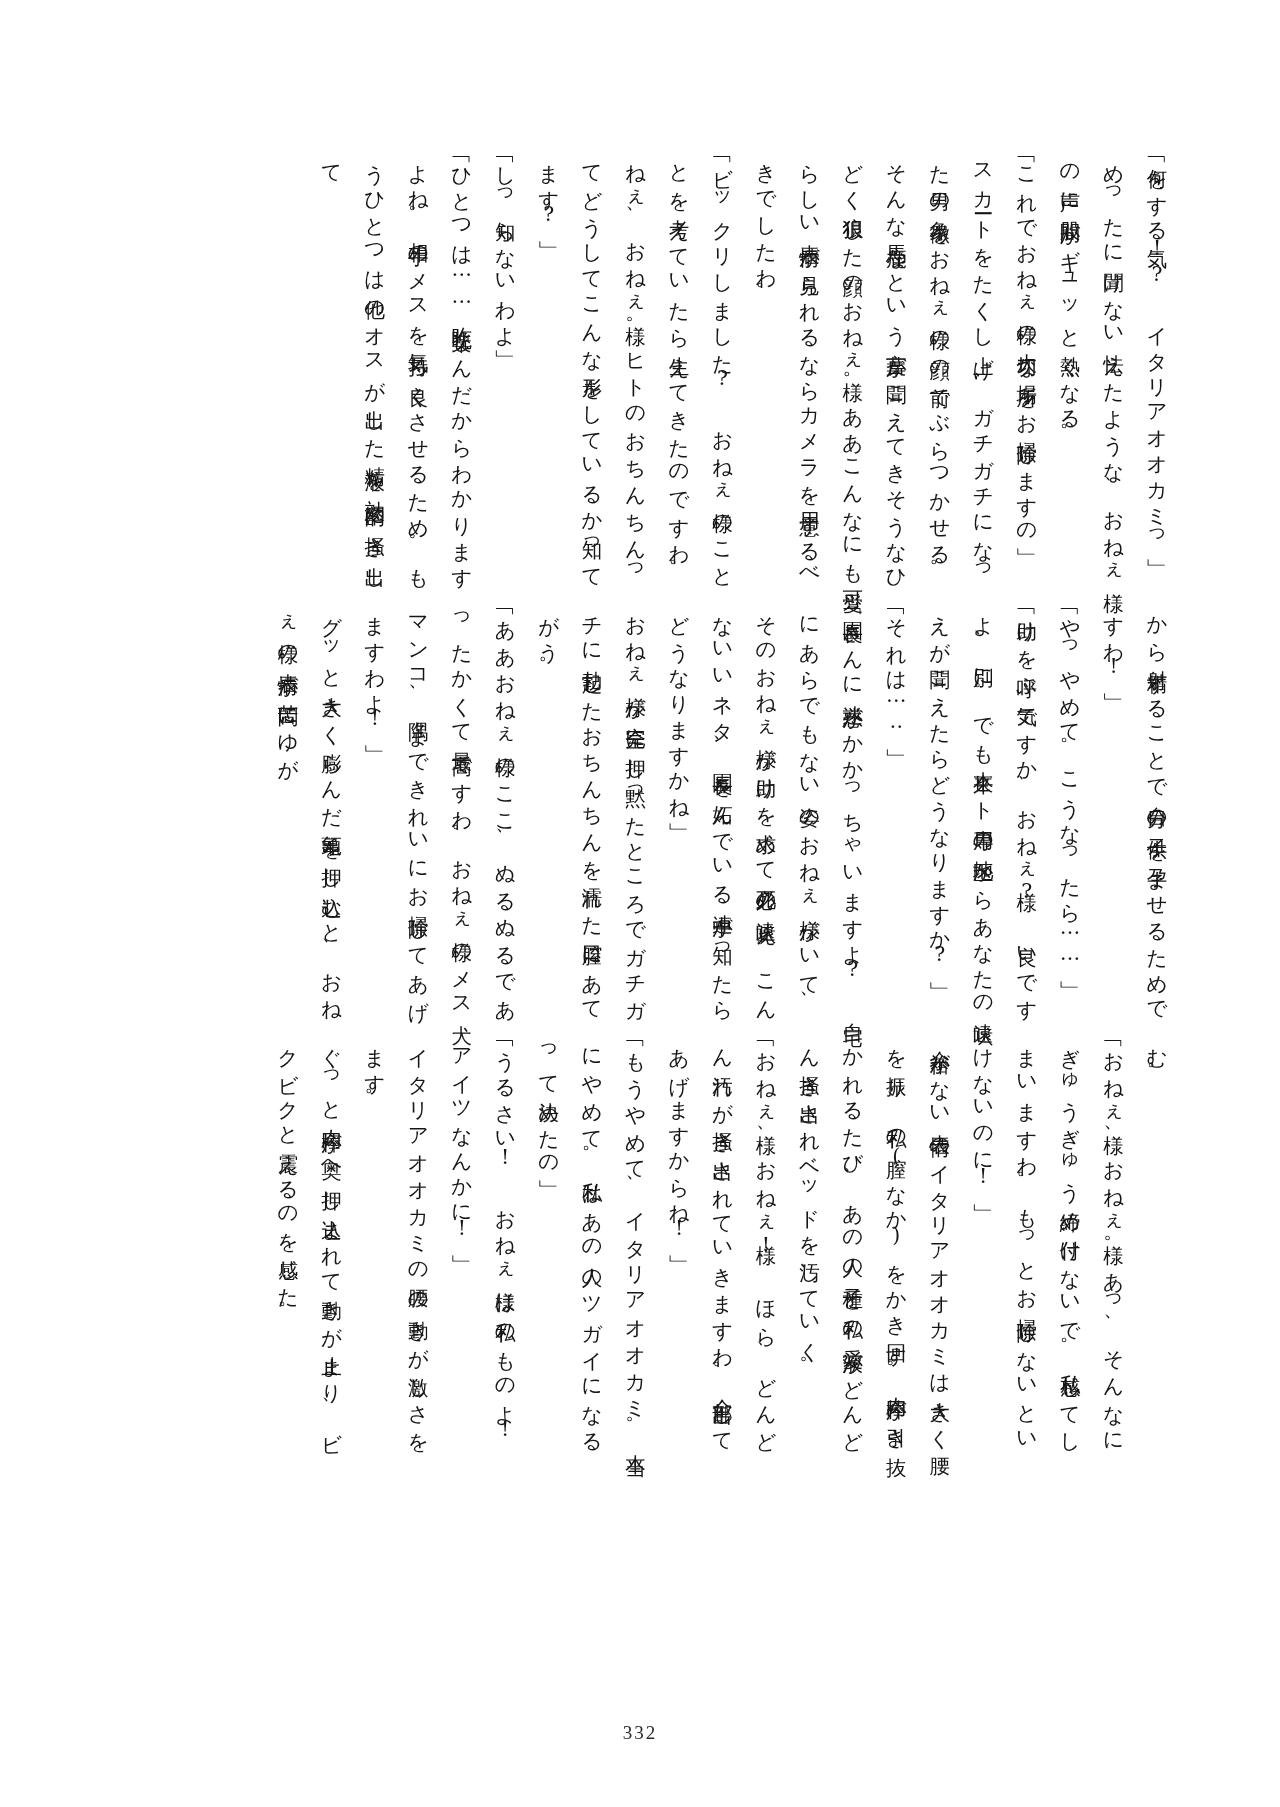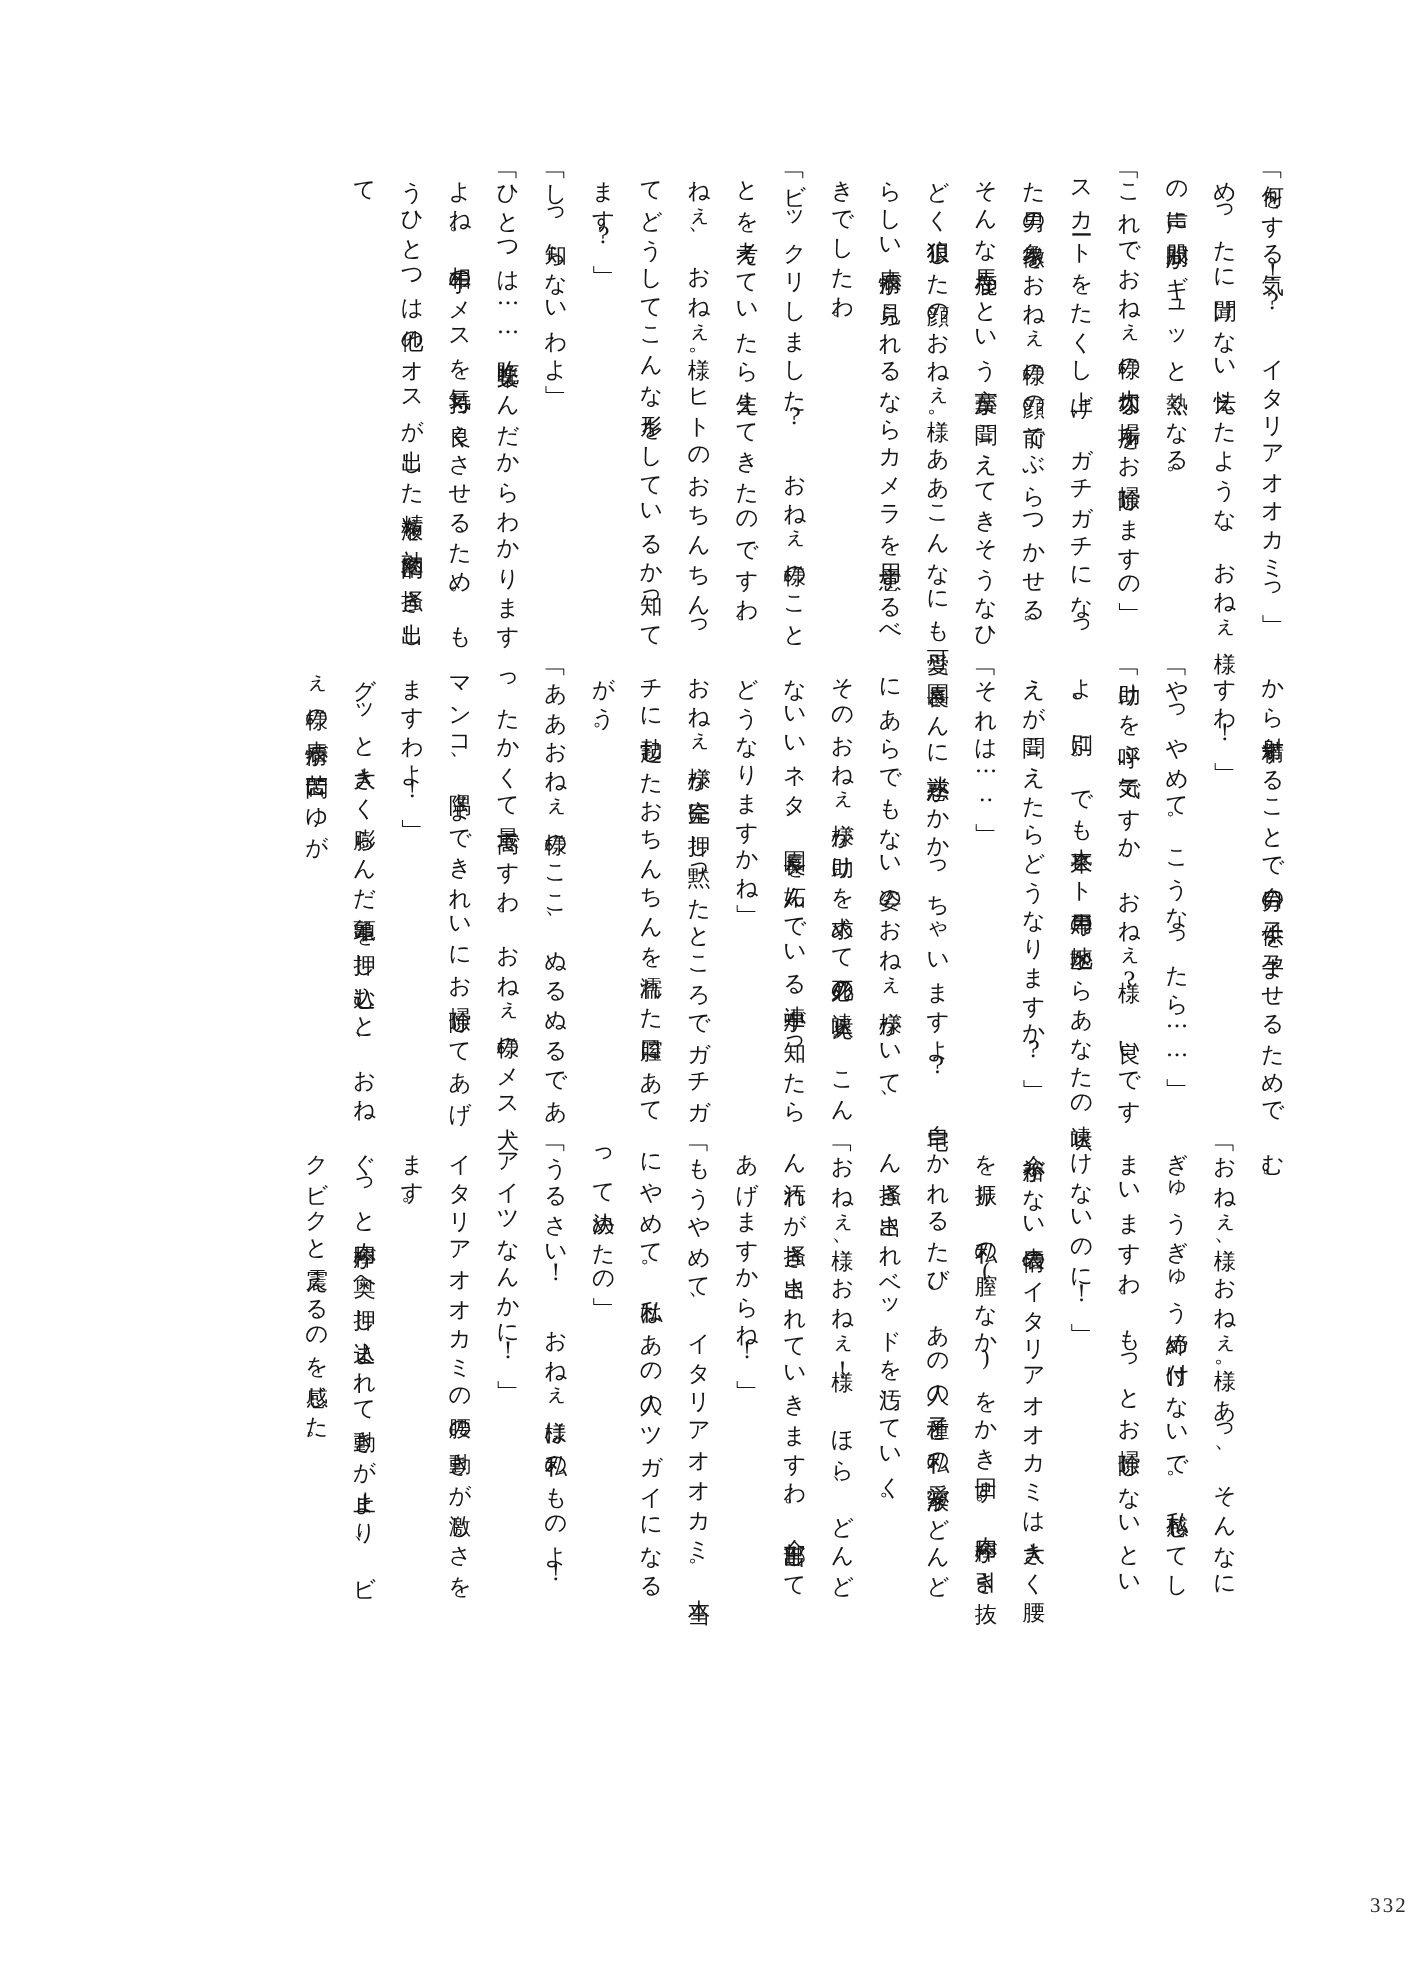--- a/index.html
+++ b/index.html
@@ -71,21 +71,21 @@
     margin: 0;
     padding: 0;
     text-indent: 0;
   }
 
   .page-number {
     position: absolute;
     left: 0;
     top: 1722px;
     width: 1280px;
-    text-align: right;
+    text-align: center;
     font-size: 19px;
     letter-spacing: 2px;
     color: #2a2a2a;
     font-family: "Liberation Serif", "DejaVu Serif", serif;
   }
 </style>
 </head>
 <body>
 
 <div class="page">

